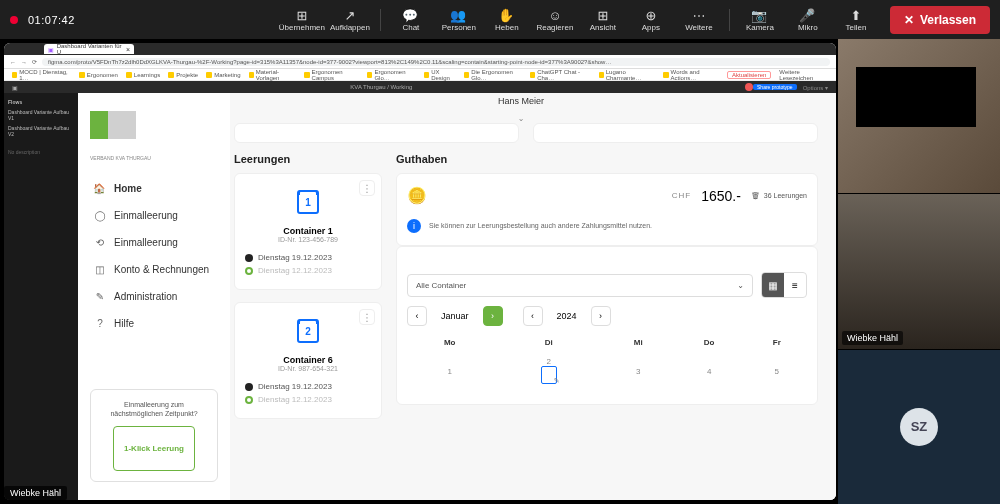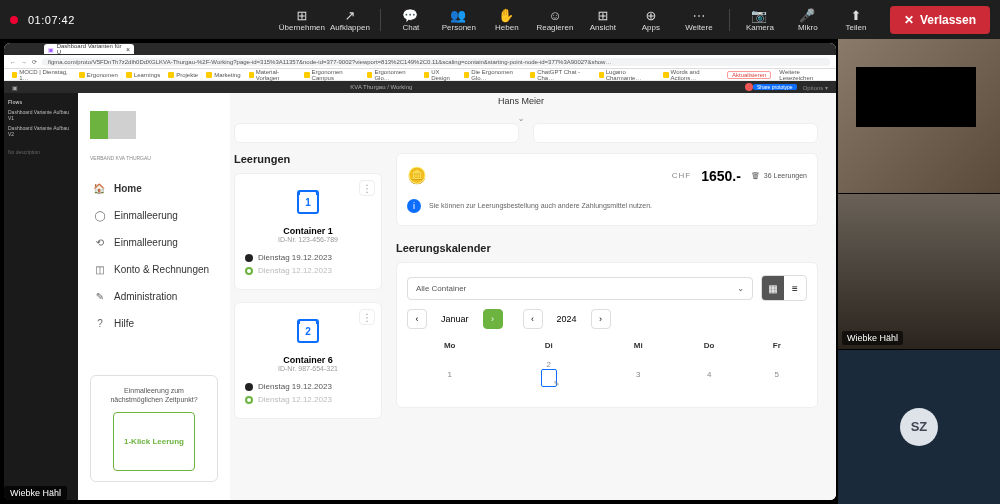--- a/index.html
+++ b/index.html
@@ -55,21 +55,21 @@
 .app { width: 100%; background:#fff; display:flex; }
 .app-side { width: 152px; padding: 18px 12px; display:flex; flex-direction:column; gap:0;}
 .logo { width:46px; height:28px; margin-bottom:14px; background: linear-gradient(90deg,#6cb33f 40%, #d0d0d0 40%); position:relative;}
 .logo::after{content:"";position:absolute;bottom:-7px;left:0;font-size:5px;color:#888;}
 .logo-sub{font-size:5px;color:#888;margin-top:2px;margin-bottom:14px;}
 .nav-item { display:flex; align-items:center; gap:8px; padding:8px 4px; font-size:10px; color:#333; cursor:pointer; border-radius:4px;}
 .nav-item.active { font-weight:600; }
 .nav-icon{width:12px;display:flex;justify-content:center;color:#666;}
 .promo { margin-top:auto; border:1px solid #e0e0e0; border-radius:6px; padding:10px; text-align:center;}
 .promo-text{font-size:7px;color:#555;line-height:1.3;}
-.promo-btn{margin-top:8px;border:1px solid #6cb33f;color:#6cb33f;background:#fff;border-radius:4px;padding:24px 10px;font-size:8px;font-weight:600;cursor:pointer;}
+.promo-btn{margin-top:8px;border:1px solid #6cb33f;color:#6cb33f;background:#fff;border-radius:4px;padding:17px 10px;font-size:8px;font-weight:600;cursor:pointer;}
 
 .app-main { flex:1; background:#f7f7f7; padding: 0 18px 0 4px; overflow:hidden; position:relative;}
 .app-header { height:30px; display:flex; align-items:center; justify-content:flex-end; gap:8px; padding-right:10px;flex-direction:column;}
 .user-chip{width:20px;height:20px;border-radius:50%;background:#e6e1d6;color:#7a6f5a;font-size:8px;font-weight:600;display:flex;align-items:center;justify-content:center;}
 .user-name{font-size:9px;color:#333;margin-top:24px;}
 .chev{font-size:8px;color:#888;}
 
 .top-cards{height:20px;display:flex;gap:14px;margin-bottom:10px;}
 .top-cards .c{flex:1;background:#fff;border:1px solid #eee;border-radius:6px;}
 
@@ -86,21 +86,21 @@
 .c-name{text-align:center;font-size:9px;font-weight:600;}
 .c-id{text-align:center;font-size:7px;color:#999;margin-bottom:8px;}
 .date-row{display:flex;align-items:center;gap:5px;font-size:8px;color:#555;padding:2px 0;}
 .dot-f{width:8px;height:8px;border-radius:50%;background:#222;}
 .dot-o{width:8px;height:8px;border-radius:50%;border:2px solid #6cb33f;}
 .date-row.past{color:#bbb;}
 
 .balance{display:flex;align-items:center;gap:10px;}
 .coin-icon{font-size:16px;color:#333;}
 .chf{font-size:8px;color:#888;letter-spacing:1px;}
-.amount{font-size:14px;font-weight:700;}
+.amount{font-size:14px;font-weight:400;}
 .leer-badge{margin-left:auto;font-size:7px;color:#555;display:flex;align-items:center;gap:4px;}
 .info-bar{display:flex;align-items:center;gap:8px;margin-top:14px;}
 .info-i{width:14px;height:14px;border-radius:50%;background:#0d6efd;color:#fff;font-size:9px;display:flex;align-items:center;justify-content:center;flex-shrink:0;}
 .info-txt{font-size:7px;color:#666;line-height:1.3;flex:1;}
 .topup{background:#6cb33f;color:#fff;border:none;border-radius:4px;padding:7px 12px;font-size:9px;font-weight:600;cursor:pointer;}
 
 .cal-head{display:flex;align-items:center;gap:8px;margin-top:14px;margin-bottom:8px;}
 .select{flex:1;border:1px solid #ddd;border-radius:4px;padding:6px 8px;font-size:8px;color:#555;display:flex;justify-content:space-between;cursor:pointer;}
 .view-toggle{display:flex;border:1px solid #ddd;border-radius:4px;overflow:hidden;}
 .vt{width:22px;height:24px;display:flex;align-items:center;justify-content:center;font-size:10px;cursor:pointer;}
@@ -346,39 +346,39 @@
                         <span class="dot-f"></span>
                         <span>Dienstag 19.12.2023</span>
                       </div>
                     <div class="date-row past">
                         <span class="dot-o"></span>
                         <span>Dienstag 12.12.2023</span>
                       </div>
                   </div>
                 </div>
                 <div class="col-right">
+                  <div class="sec-title">Guthaben</div>
                   <div class="card">
                     <div class="balance">
                       <span class="coin-icon">🪙</span>
                       <span style="flex:1"></span>
                       <span class="chf">CHF</span>
                       <span class="amount">1650.-</span>
                       <span class="leer-badge">
                           <span>🗑</span>
                           <span>36 Leerungen</span>
                         </span>
                     </div>
                     <div class="info-bar">
                       <span class="info-i">i</span>
                       <span class="info-txt">Sie können zur Leerungsbestellung auch andere Zahlungsmittel nutzen.</span>
                     </div>
                   </div>
-                  <div class="sec-title" style="margin-top:16px;">Leerungskalender</div>
                   <div class="card">
-                    <div class="cal-head" style="margin-top:0;">
+                    <div class="cal-head" style="margin-top:13px;">
                       <div class="select">
                           <span>Alle Container</span>
                           <span>⌄</span>
                         </div>
                       <div class="view-toggle">
                         <div class="vt active">▦</div>
                         <div class="vt">≡</div>
                       </div>
                     </div>
                     <div class="month-nav">

